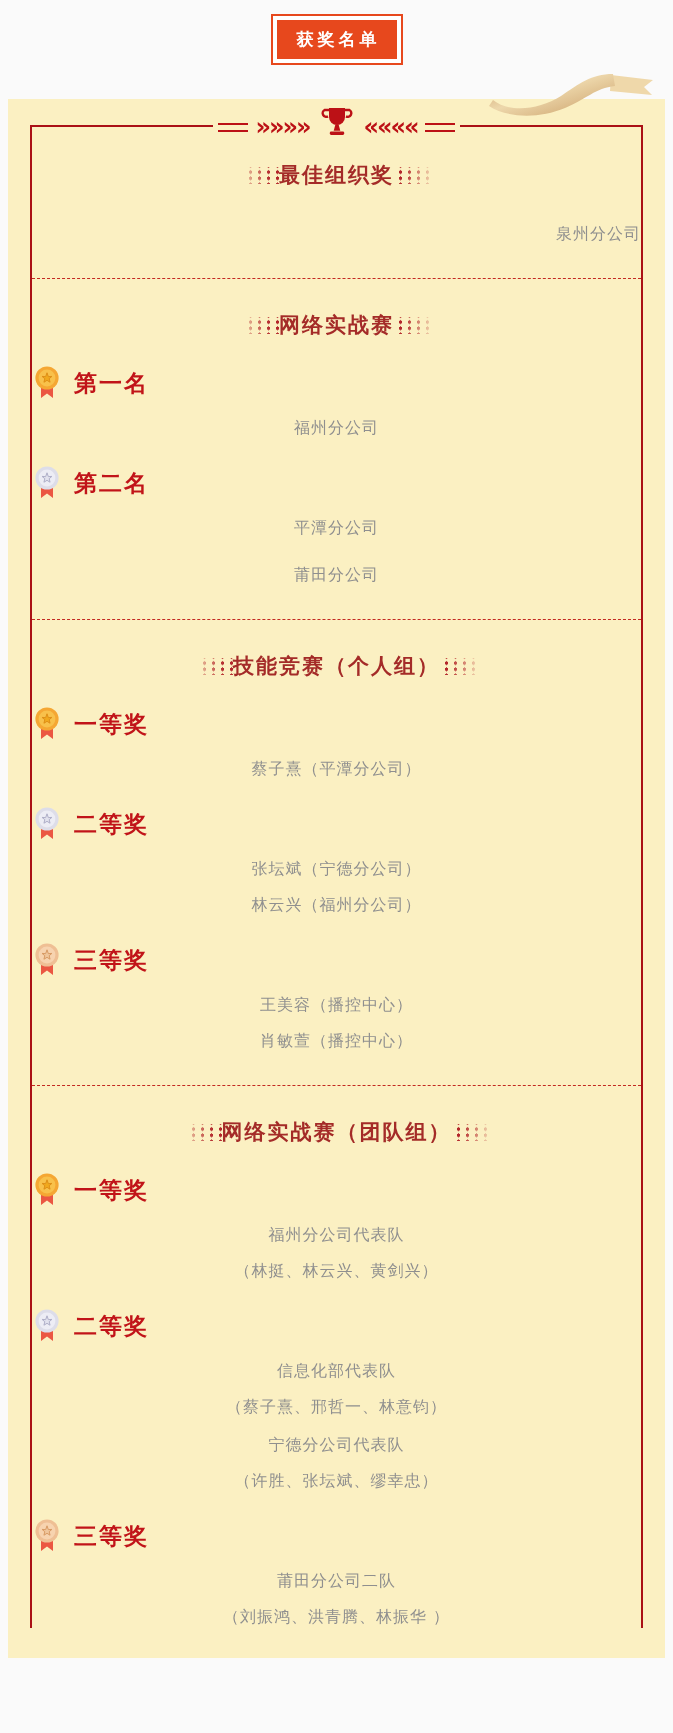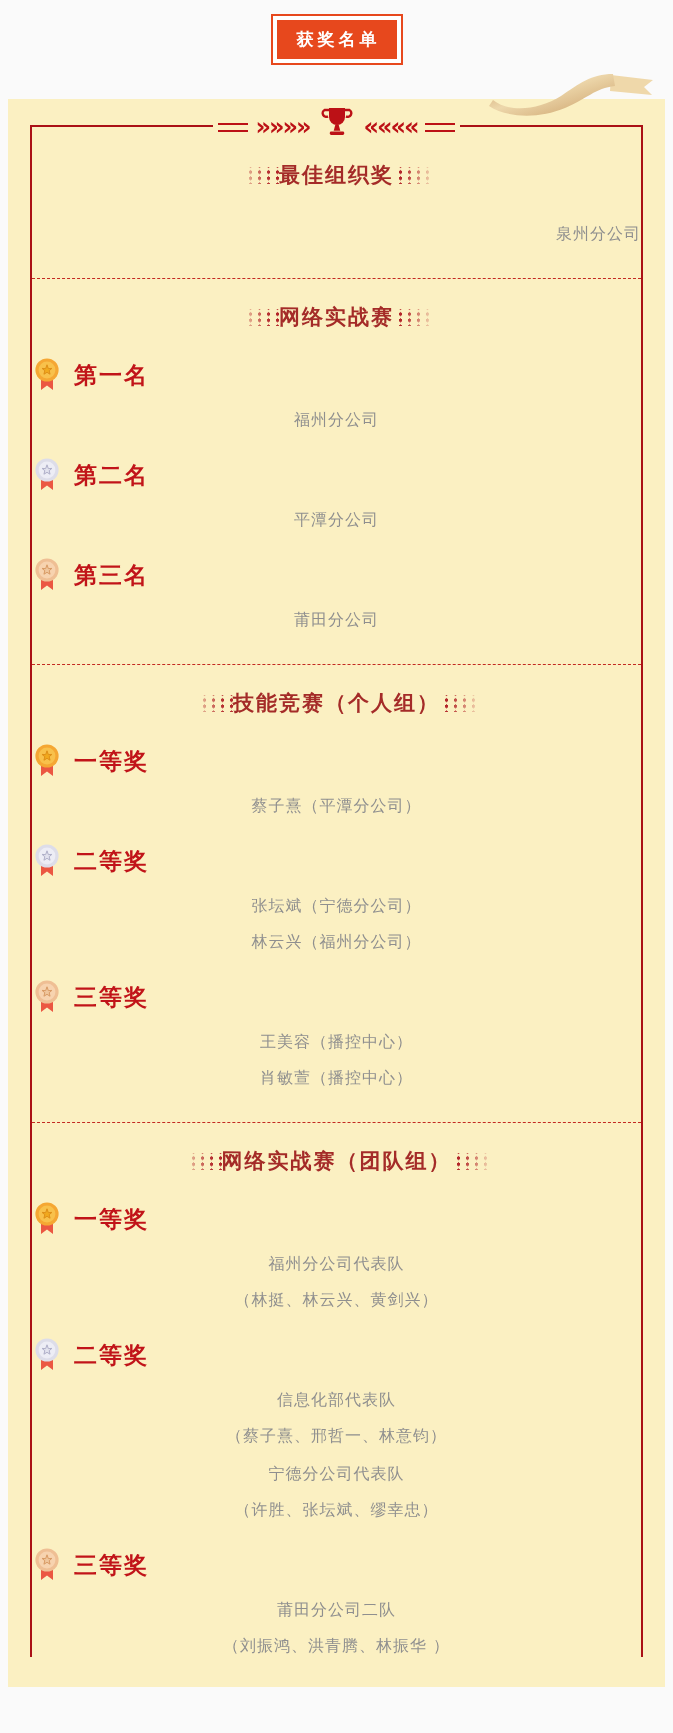--- a/index.html
+++ b/index.html
@@ -40,21 +40,21 @@
   
   .award{margin-top:26px;text-align:center;}
   .award-head{display:flex;align-items:center;gap:12px;}
   .award-label{color:#C11419;font-size:23px;font-weight:bold;letter-spacing:2px;}
   .winner{color:#8F8F8F;font-size:16px;margin-top:15px;letter-spacing:1px;}
   .winner.first{margin-top:17px;}
   .winner.gap{margin-top:17px;}
   .solo-winner{color:#8F8F8F;font-size:16px;text-align:right;margin-top:35px;letter-spacing:1px;}
 
   .dashed{border-top:1.5px dashed #C32A22;margin:33px 0 0;}
-  .dashed + section .sec-title{margin-top:24px;}
+  .dashed + section .sec-title{margin-top:32px;}
 </style>
 </head>
 <body>
 
 <svg width="0" height="0" style="position:absolute" aria-hidden="true">
   <defs>
     <path id="star" d="M15 7.8 L16.35 11.65 L19.9 11.4 L17.19 13.71 L18.06 17.21 L15 15.3 L11.94 17.21 L12.81 13.71 L10.05 11.4 L13.65 11.65 Z"></path>
     <path id="m-ribbon" d="M9 18 v15 l6 -4.6 6 4.6 v-15 z"></path>
     <g id="medal-gold">
       <use href="#m-ribbon" fill="#EB5742"></use>
@@ -150,26 +150,20 @@
         <div class="award-head">
           <svg width="30" height="36" viewBox="0 0 30 36">
               <use href="#medal-silver"></use>
             </svg>
           <span class="award-label">第二名</span>
         </div>
         <div class="winner first">平潭分公司</div>
       </div>
 
       <div class="award">
-        <div class="award-head">
-          <svg width="30" height="36" viewBox="0 0 30 36">
-              <use href="#medal-bronze"></use>
-            </svg>
-          <span class="award-label">第三名</span>
-        </div>
         <div class="winner first">莆田分公司</div>
       </div>
     </section>
 
     <div class="dashed"></div>
 
     <section>
       <div class="sec-title">
         <span class="dots dots-l"></span>
         <h2>技能竞赛（个人组）</h2>

